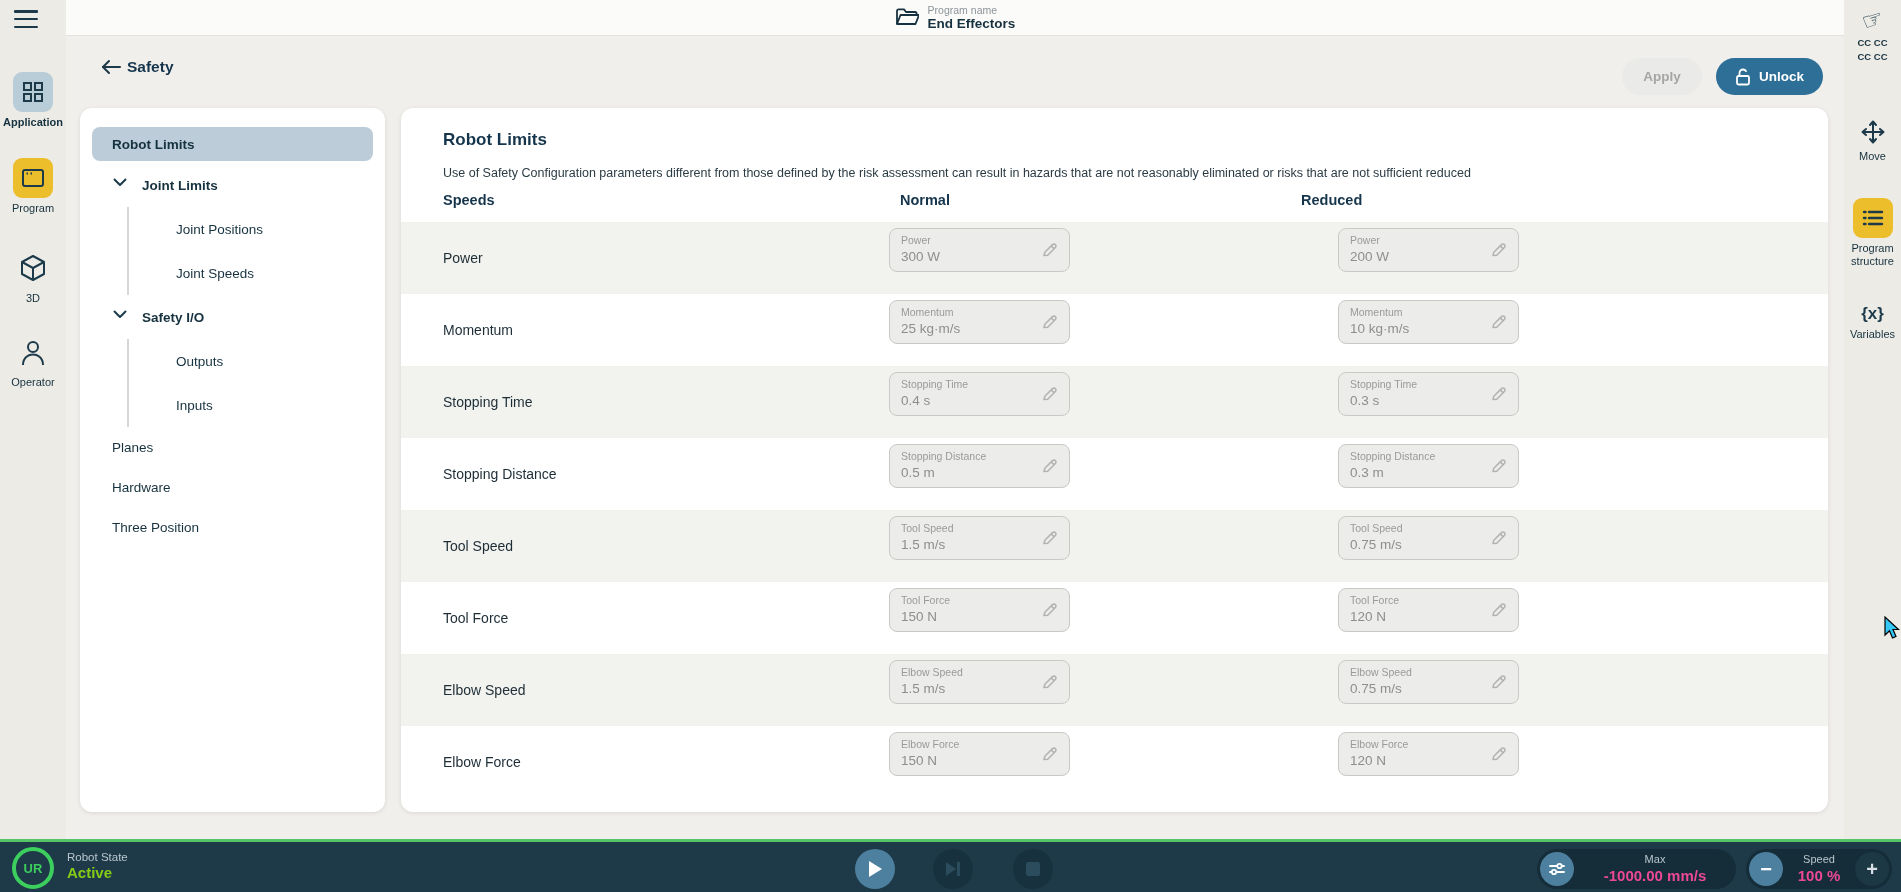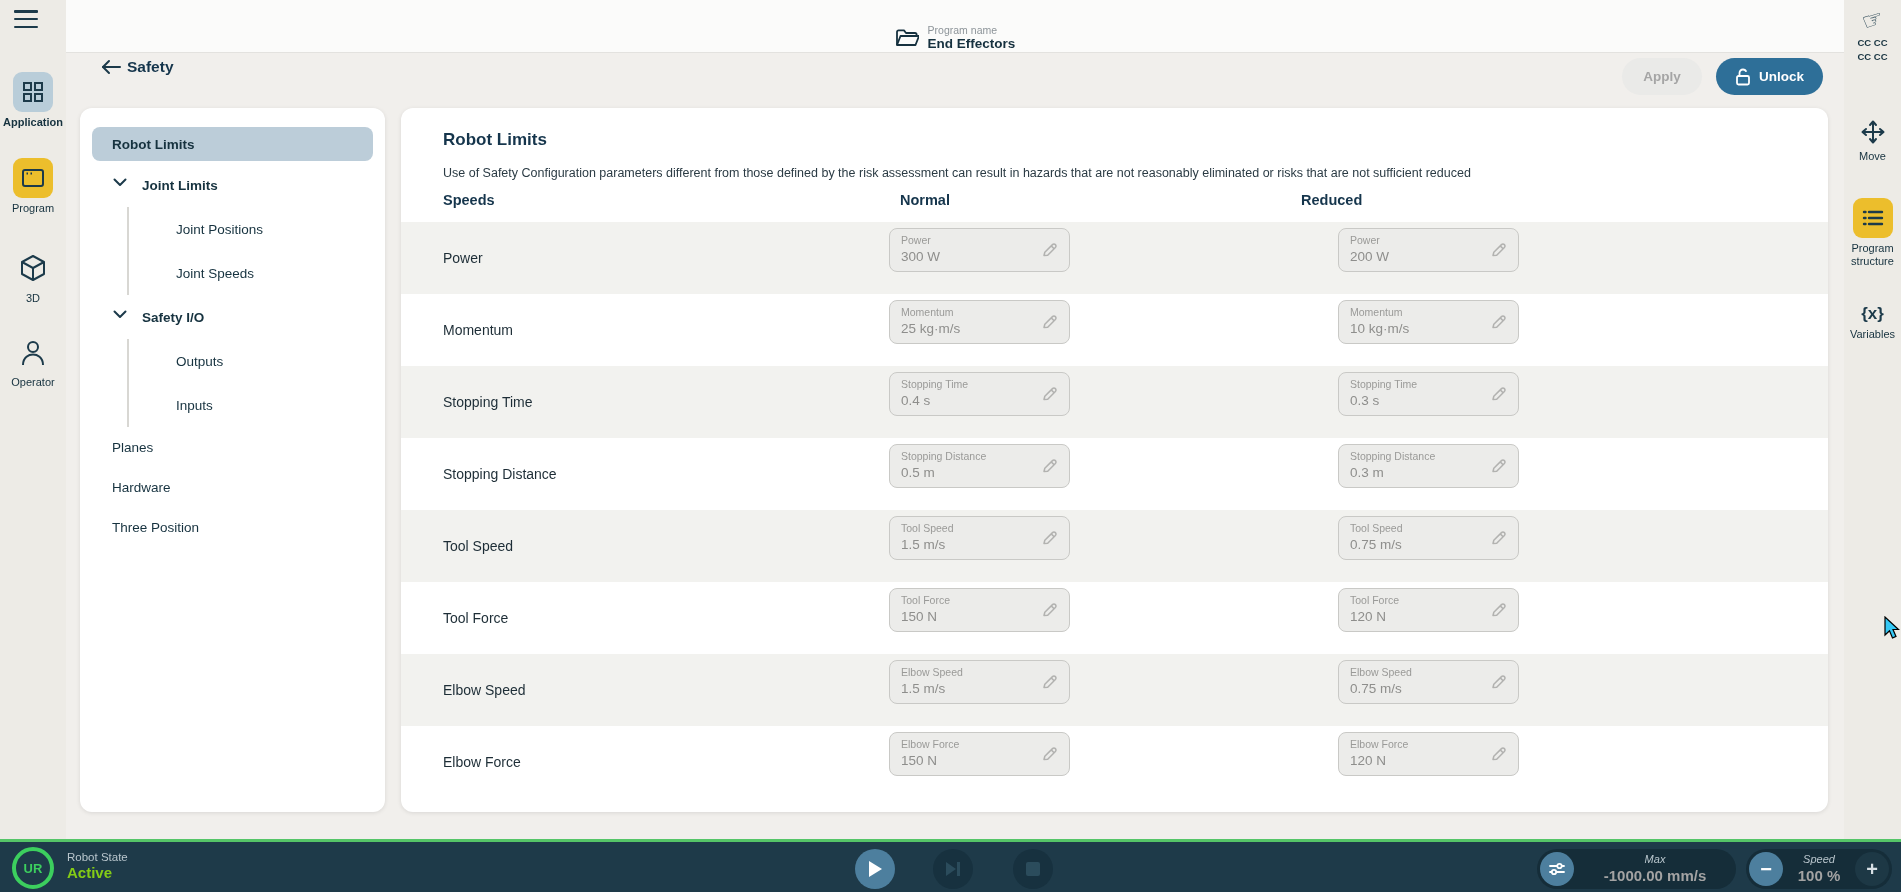--- a/index.html
+++ b/index.html
@@ -3,21 +3,21 @@
 <meta charset="utf-8">
 <style>
   * { margin:0; padding:0; box-sizing:border-box; }
   html,body { width:1901px; height:892px; }
   body { font-family:"Liberation Sans","DejaVu Sans",sans-serif; background:#f1efec; overflow:hidden; position:relative; color:#16323f; }
 
   .rail { position:absolute; top:0; width:66px; height:839px; background:#edebe6; z-index:5; }
   .rail.left { left:0; }
   .rail.right { left:1844px; width:57px; }
 
-  .topbar { position:absolute; left:66px; top:0; width:1778px; height:53px; background:#fbfbfa; border-bottom:1px solid #e3e2df; display:flex; align-items:flex-end; justify-content:center; z-index:4; }
+  .topbar { position:absolute; left:66px; top:0; width:1778px; height:36px; background:#fbfbfa; border-bottom:1px solid #e3e2df; display:flex; align-items:center; justify-content:center; z-index:4; }
   .prog-block { display:flex; align-items:center; gap:9px; }
   .prog-text { display:flex; flex-direction:column; line-height:1.15; }
   .prog-label { font-size:10.5px; color:#8d9499; }
   .prog-name { font-size:13.5px; font-weight:bold; color:#16313f; }
 
   .hamburger { position:absolute; left:14px; top:10px; width:24px; height:18px; display:flex; flex-direction:column; justify-content:space-between; cursor:pointer; }
   .hamburger span { display:block; height:2.5px; background:#1c3a4a; border-radius:1px; }
 
   .rail-item { position:absolute; left:0; width:100%; display:flex; flex-direction:column; align-items:center; gap:4px; cursor:pointer; }
   .rail-icon-box { width:40px; height:40px; border-radius:9px; display:flex; align-items:center; justify-content:center; }
@@ -76,22 +76,22 @@
   .ctl.skip { left:933px; background:#17313f; }
   .ctl.stop { left:1013px; background:#17313f; }
 
   .pill { position:absolute; top:7px; height:40px; border-radius:20px; background:#152d39; display:flex; align-items:center; }
   .pill.max { left:1537px; width:199px; }
   .pill.speed { left:1746px; width:146px; }
   .pill .mini { width:34px; height:34px; border-radius:50%; flex:none; display:flex; align-items:center; justify-content:center; }
   .pill .mini.blue { background:#4d7f9e; margin-left:3px; }
   .pill .mini.dark { background:#1d3845; margin-right:3px; }
   .pill .p-text { flex:1; text-align:center; line-height:1.2; }
-  .pill .p-label { font-size:11px; color:#b9c6cd; display:block;font-style:italic; }
-  .pill .p-value { font-size:15px; font-weight:bold; color:#a3a3a3; display:block; white-space:nowrap; }
+  .pill .p-label { font-size:11px; color:#b9c6cd; display:block; }
+  .pill .p-value { font-size:15px; font-weight:bold; color:#ec4899; display:block; white-space:nowrap; }
   .minus-glyph,.plus-glyph { color:#ffffff; font-size:20px; line-height:1; font-weight:bold; }
   .plus-glyph { color:#d7dfe4; }
 
   .cursor { position:absolute; left:1884px; top:616px; z-index:20; pointer-events:none; }
 
   svg { display:block; }
 </style>
 </head>
 <body>
 

